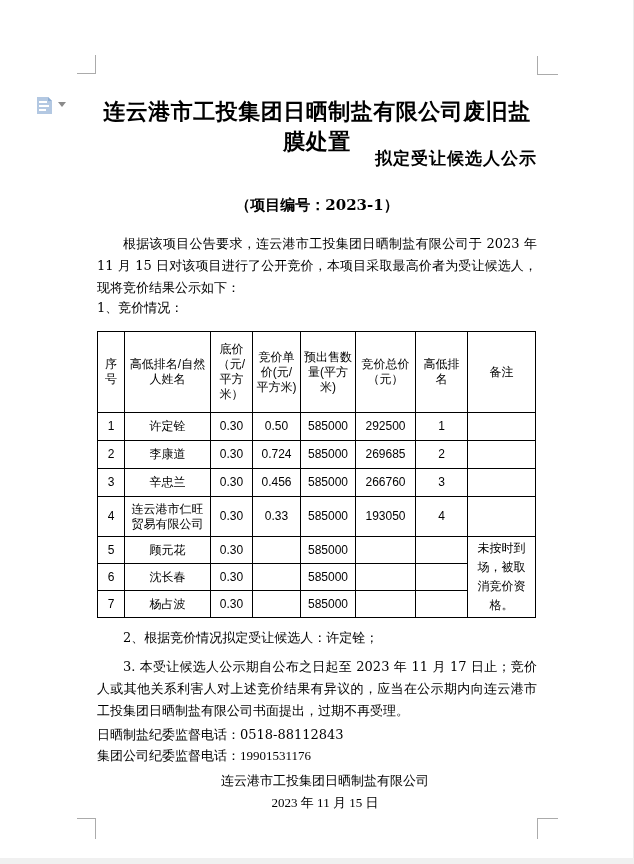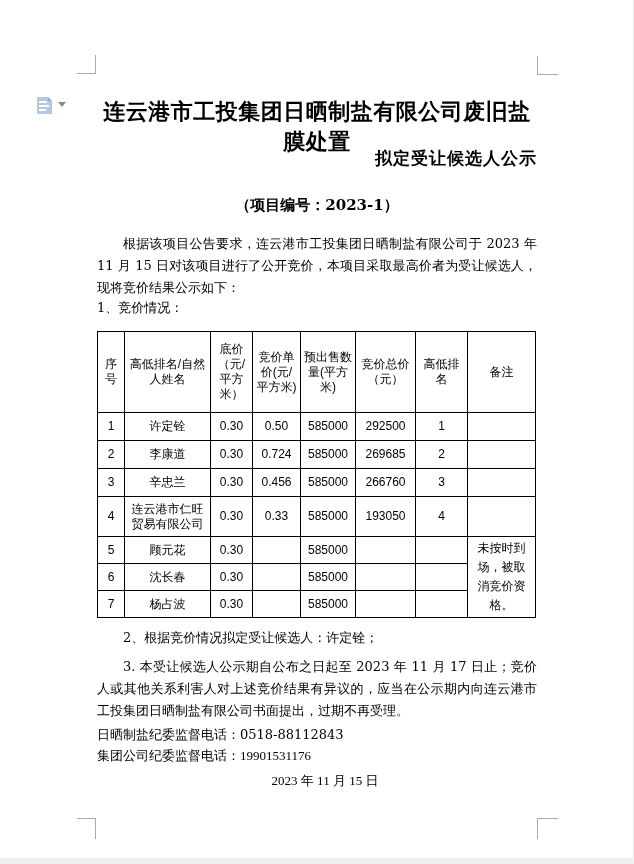--- a/index.html
+++ b/index.html
@@ -186,18 +186,19 @@
     </tbody>
       </table>
 
     <div class="item2">2、根据竞价情况拟定受让候选人：许定铨；</div>
     <div class="item3">3. 本受让候选人公示期自公布之日起至 2023 年 11 月 17 日止；竞价人或其他关系利害人对上述竞价结果有异议的，应当在公示期内向连云港市工投集团日晒制盐有限公司书面提出，过期不再受理。</div>
     <div class="phone1">日晒制盐纪委监督电话：0518-88112843</div>
     <div class="phone2">集团公司纪委监督电话：19901531176</div>
   </div>
 
   <div class="sig-block">
+    <div class="sig-company">连云港市工投集团日晒制盐有限公司</div>
     <div class="sig-date">2023 年 11 月 15 日</div>
   </div>
 
   <div class="edge-right"></div>
   <div class="bottom-strip"></div>
 </div>
 
 </body></html>

